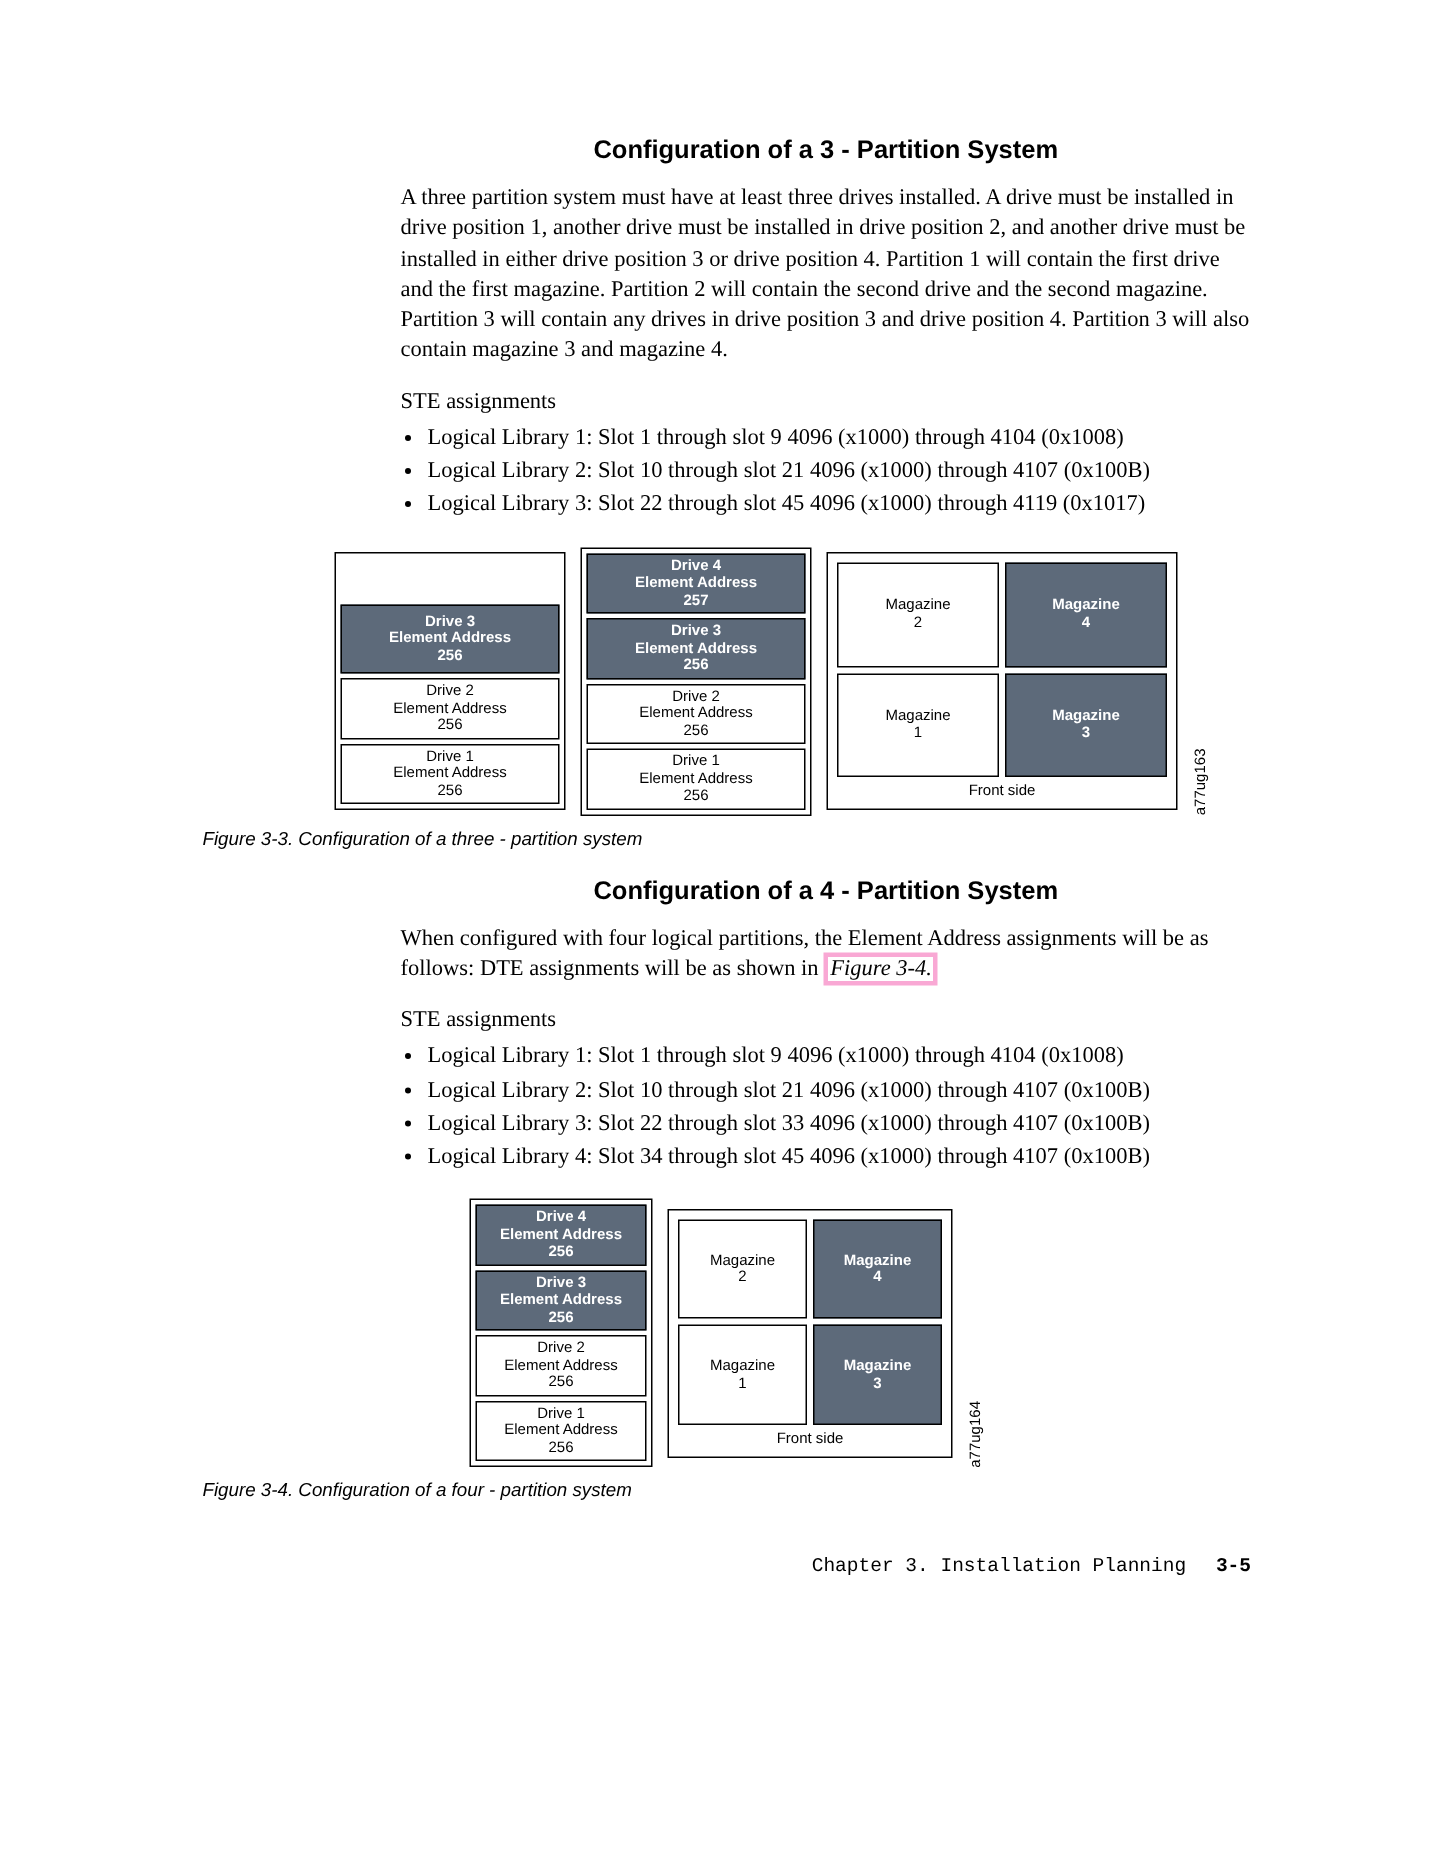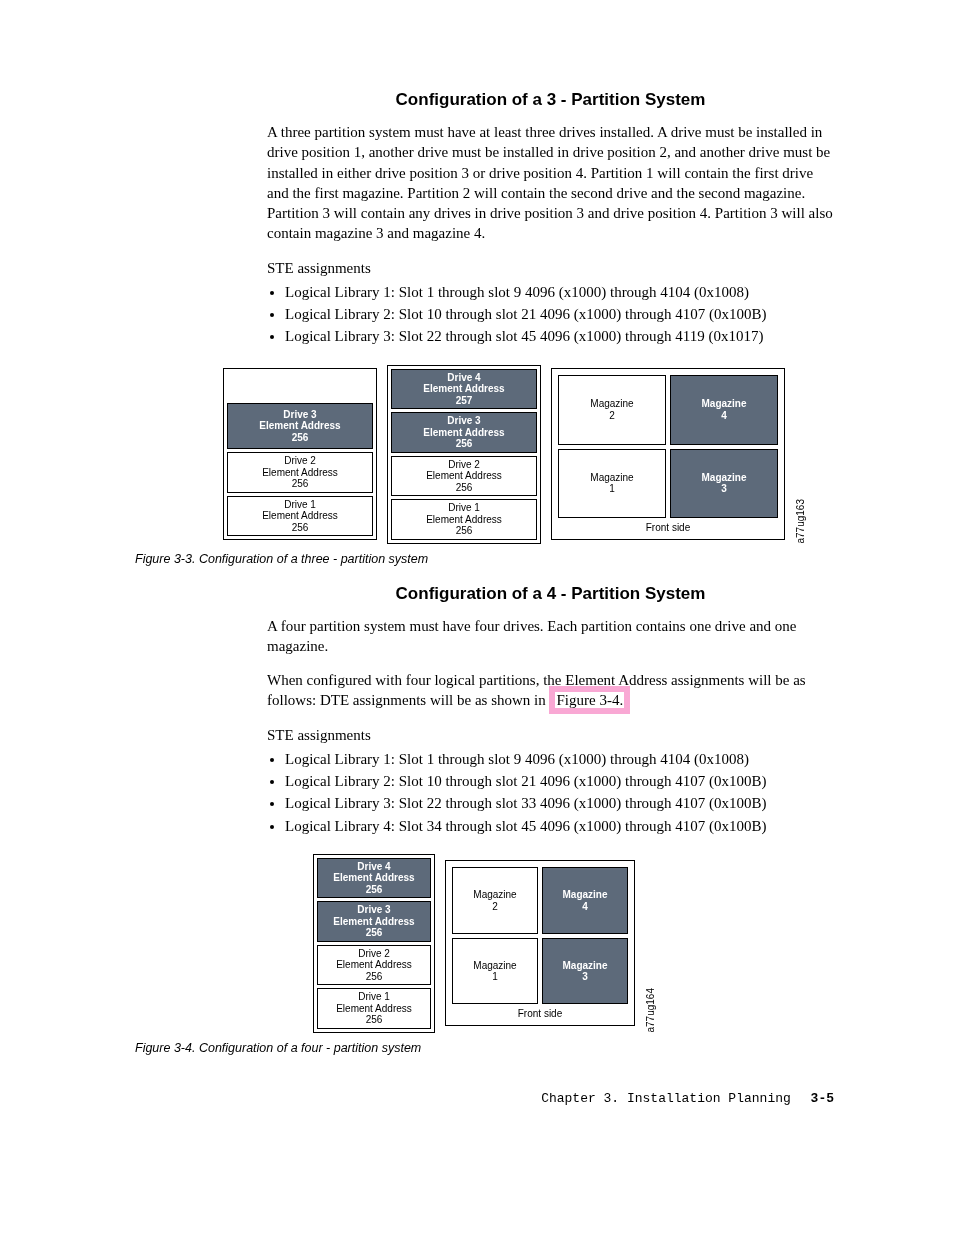--- a/index.html
+++ b/index.html
@@ -34,22 +34,23 @@
     line-height: 1.35;
     list-style-type: disc;
   }
   .figure-caption {
     font-family: Arial, Helvetica, sans-serif;
     font-style: italic;
     font-size: 12.5px;
     margin: 8px 0 18px 0;
   }
   .xref {
-    border: 6px solid #f9a8d4;
+    border: 3px solid #f9a8d4;
     padding: 0 1px;
+    font-style: italic;
   }
   .footer {
     font-family: Liberation Mono, monospace;
     font-size: 13px;
     text-align: right;
     margin-top: 36px;
   }
   .footer .pagenum {
     font-weight: bold;
     margin-left: 12px;
@@ -191,21 +192,20 @@
         </div>
     </div>
     <div style="text-align:center;font-size:10px;padding-top:4px;">Front side</div>
   </div>
   <div class="sideways">a77ug163</div>
 </div>
 <div class="figure-caption">Figure 3-3. Configuration of a three - partition system</div>
 
 <div class="indent-block">
   <h2 class="section-title">Configuration of a 4 - Partition System</h2>
-  <p class="body">A four partition system must have four drives. Each partition contains one drive and one magazine.</p>
   <p class="body">
     <span>When configured with four logical partitions, the Element Address assignments will be as follows: DTE assignments will be as shown in </span><span class="xref">Figure 3-4.</span>
   </p>
   <p class="body" style="margin-bottom:4px">STE assignments</p>
   <ul class="bullets">
     <li>Logical Library 1: Slot 1 through slot 9 4096 (x1000) through 4104 (0x1008)</li>
     <li>Logical Library 2: Slot 10 through slot 21 4096 (x1000) through 4107 (0x100B)</li>
     <li>Logical Library 3: Slot 22 through slot 33 4096 (x1000) through 4107 (0x100B)</li>
     <li>Logical Library 4: Slot 34 through slot 45 4096 (x1000) through 4107 (0x100B)</li>
   </ul>

